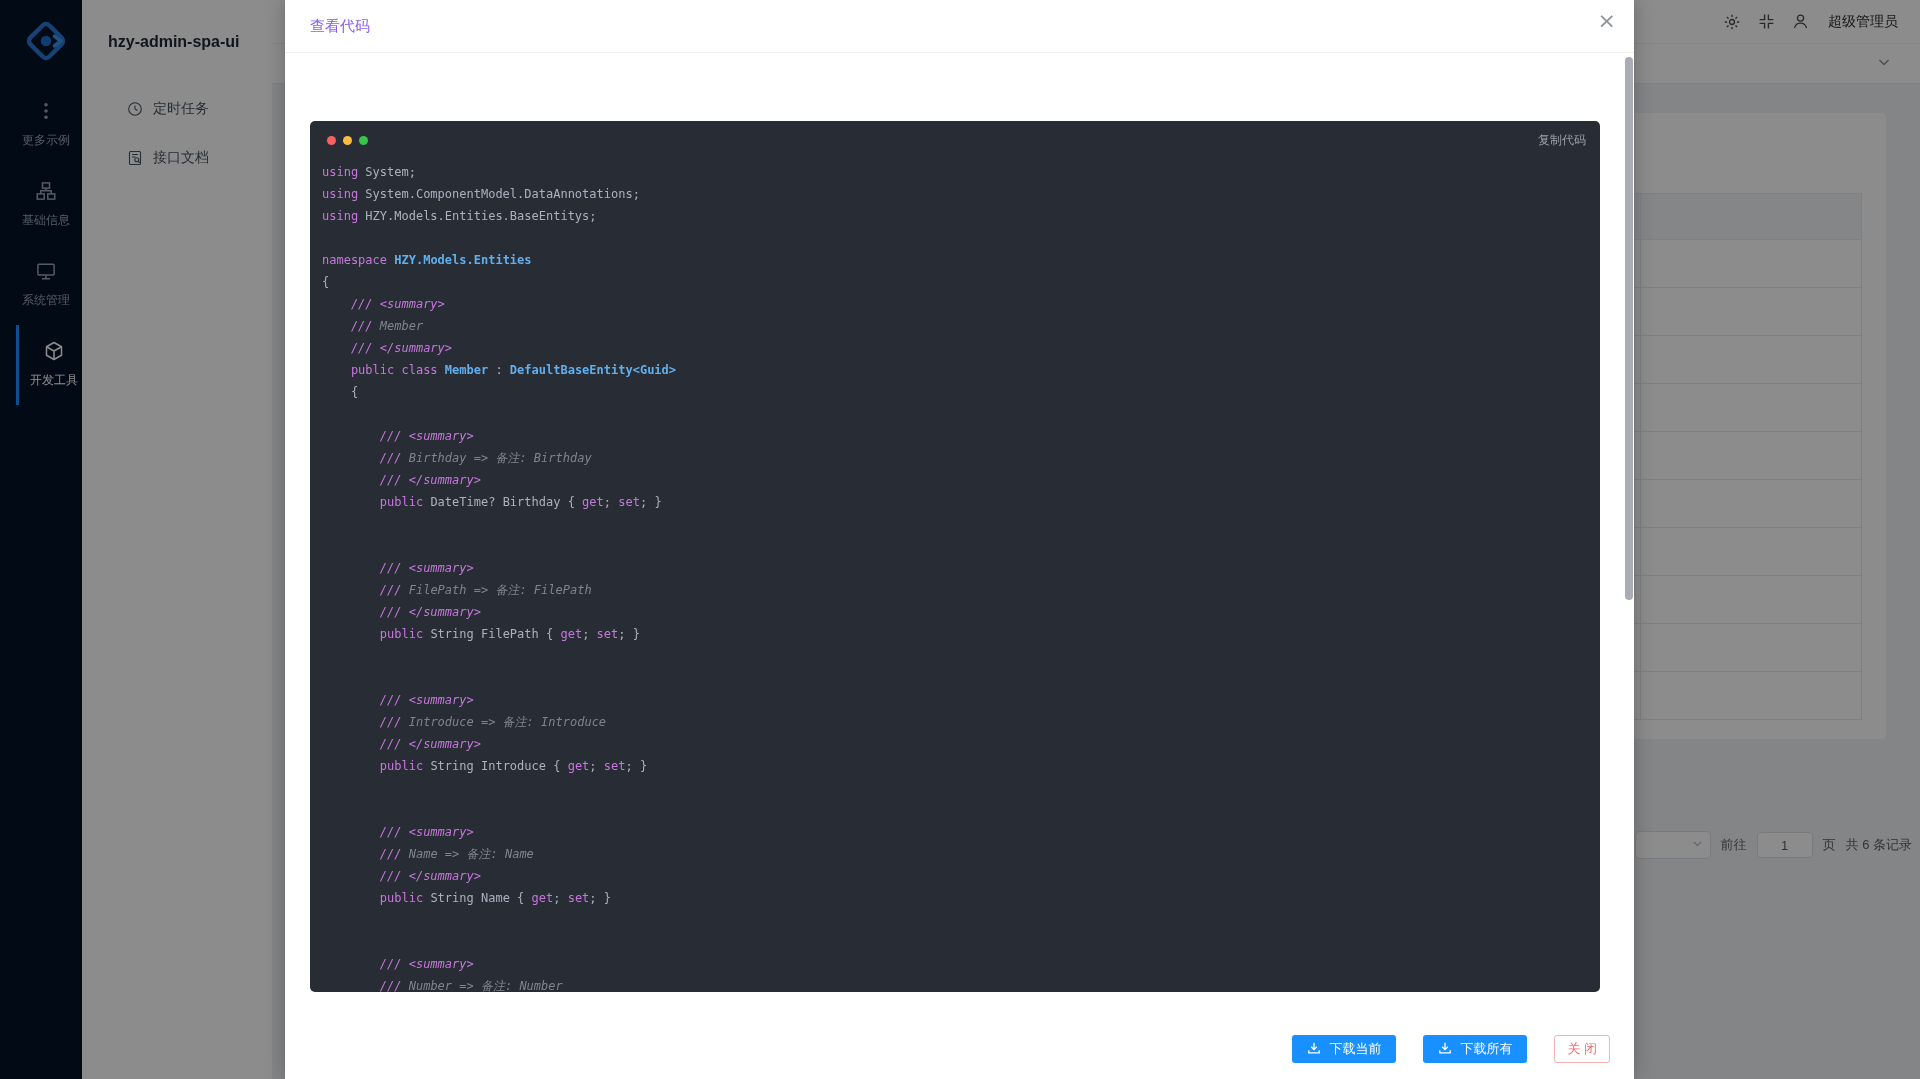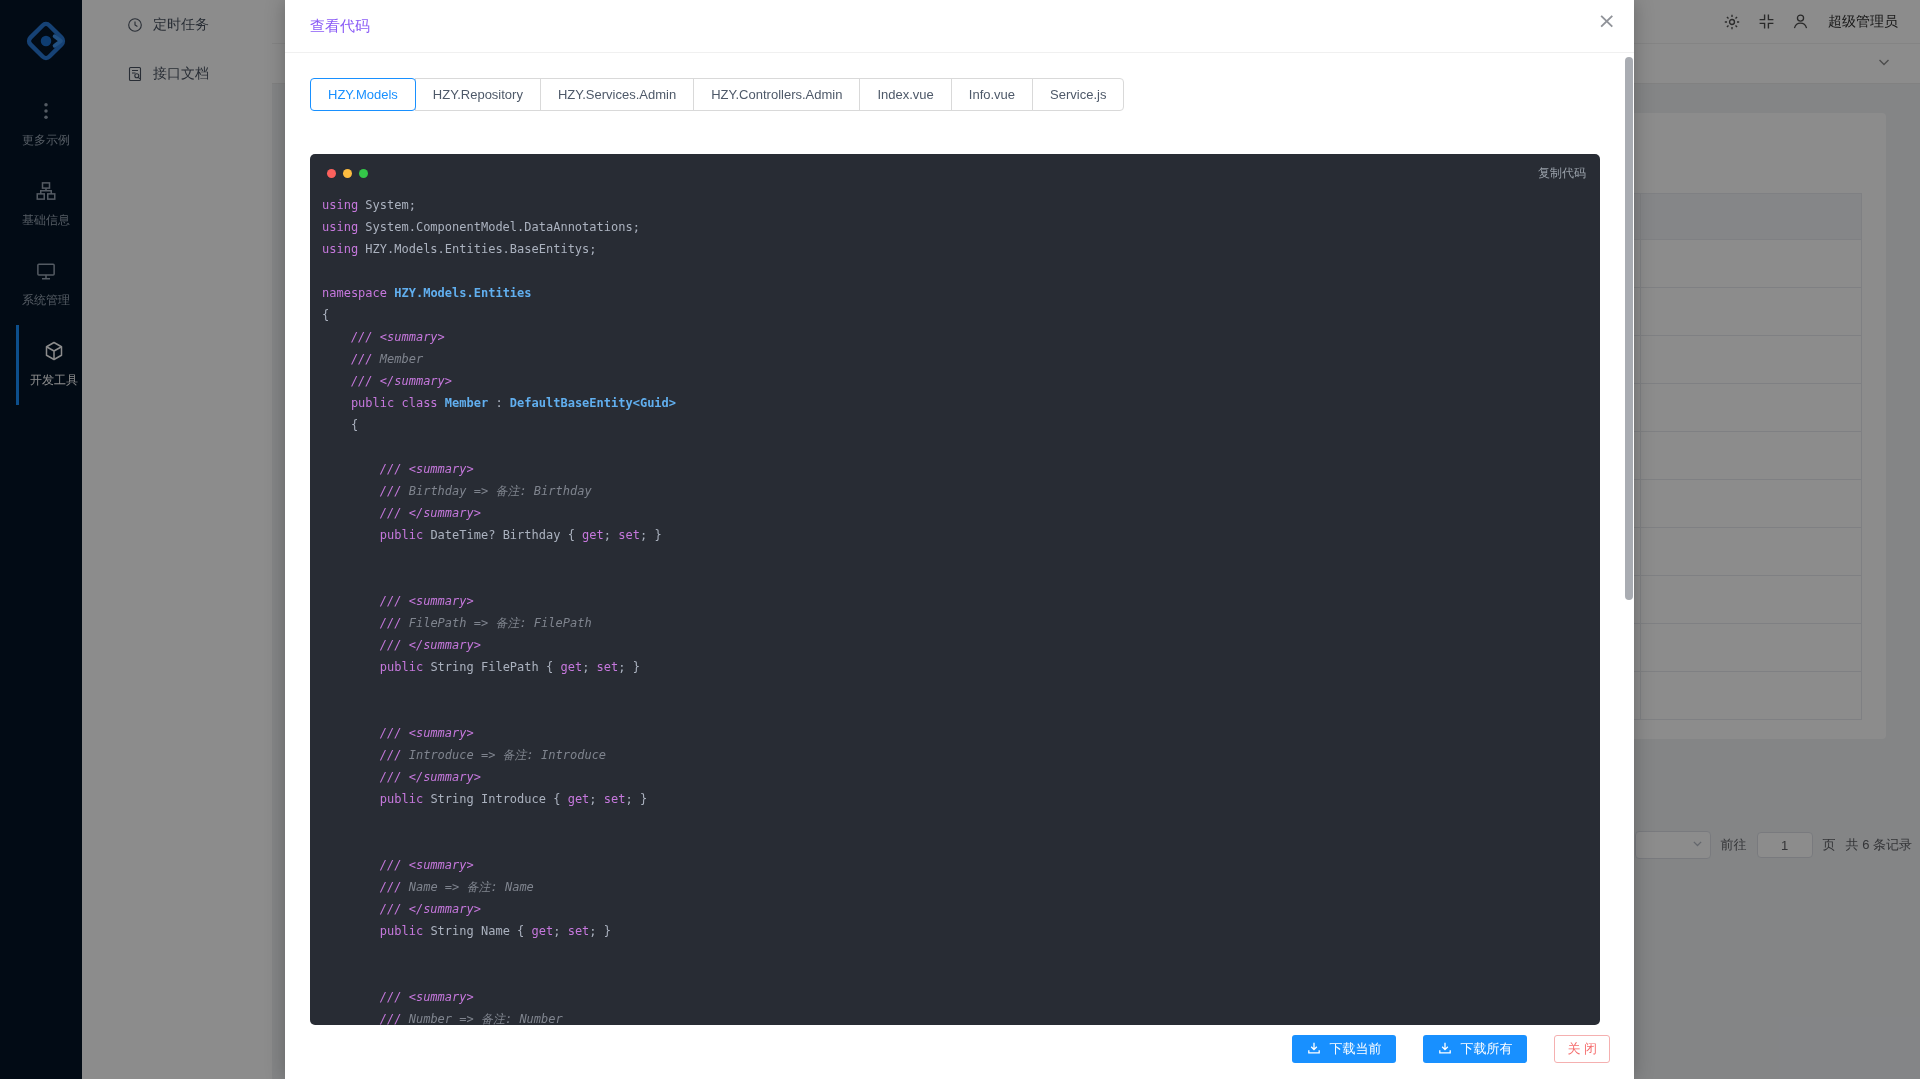--- a/index.html
+++ b/index.html
@@ -111,20 +111,21 @@
           <span class="rail-icon"><svg viewBox="0 0 16 16" width="20" height="20" fill="none" stroke="currentColor" stroke-width="1.2" stroke-linejoin="round">
               <path d="M8 1.2L14 4.6v6.8L8 14.8L2 11.4V4.6z"></path>
               <path d="M2 4.6L8 8l6-3.4M8 8v6.8"></path>
             </svg></span>
           <span class="rail-label">开发工具</span>
         </div>
       </div>
   </div>
 
   <div class="subbar">
+    <div class="sub-title">hzy-admin-spa-ui</div>
     <div>
         <div class="sub-item">
           <span class="sub-icon">
             <svg viewBox="0 0 16 16" width="16" height="16" fill="none" stroke="currentColor" stroke-width="1.1">
               <circle cx="8" cy="8" r="6.3"></circle>
               <path d="M8 4.6V8l2.4 1.5"></path>
             </svg>
           </span>
           <span class="sub-label">定时任务</span>
         </div>
@@ -202,29 +203,20 @@
   </div>
 
   <div class="overlay"></div>
 
   <div class="modal">
     <div class="modal-head">
       <span class="modal-title">查看代码</span>
       <span class="modal-close">×</span>
     </div>
     <div class="modal-body">
-      <div class="tabs">
-          <button class="tab active">HZY.Models</button>
-          <button class="tab">HZY.Repository</button>
-          <button class="tab">HZY.Services.Admin</button>
-          <button class="tab">HZY.Controllers.Admin</button>
-          <button class="tab">Index.vue</button>
-          <button class="tab">Info.vue</button>
-          <button class="tab">Service.js</button>
-        </div>
       <div class="codecard">
         <div class="codehead">
           <div class="dots">
               <span class="dot" style="background: rgb(252, 97, 93);"></span>
               <span class="dot" style="background: rgb(253, 188, 64);"></span>
               <span class="dot" style="background: rgb(52, 199, 73);"></span>
             </div>
           <span class="copy-btn">复制代码</span>
         </div>
         <pre class="code-pre"><div class="cline"><span class="tk-k">using</span><span class="tk-p"> System;</span></div><div class="cline"><span class="tk-k">using</span><span class="tk-p"> System.ComponentModel.DataAnnotations;</span></div><div class="cline"><span class="tk-k">using</span><span class="tk-p"> HZY.Models.Entities.BaseEntitys;</span></div><div class="cline">&nbsp;</div><div class="cline"><span class="tk-k">namespace</span><span class="tk-c"> HZY.Models.Entities</span></div><div class="cline"><span class="tk-p">{</span></div><div class="cline"><span class="tk-d">    /// &lt;summary&gt;</span></div><div class="cline"><span class="tk-d">    /// </span><span class="tk-m">Member</span></div><div class="cline"><span class="tk-d">    /// &lt;/summary&gt;</span></div><div class="cline"><span class="tk-k">    public class</span><span class="tk-c"> Member</span><span class="tk-p"> : </span><span class="tk-c">DefaultBaseEntity&lt;Guid&gt;</span></div><div class="cline"><span class="tk-p">    {</span></div><div class="cline">&nbsp;</div><div class="cline"><span class="tk-d">        /// &lt;summary&gt;</span></div><div class="cline"><span class="tk-d">        /// </span><span class="tk-m">Birthday =&gt; 备注: Birthday</span></div><div class="cline"><span class="tk-d">        /// &lt;/summary&gt;</span></div><div class="cline"><span class="tk-k">        public</span><span class="tk-p"> DateTime? Birthday { </span><span class="tk-k">get</span><span class="tk-p">; </span><span class="tk-k">set</span><span class="tk-p">; }</span></div><div class="cline">&nbsp;</div><div class="cline">&nbsp;</div><div class="cline"><span class="tk-d">        /// &lt;summary&gt;</span></div><div class="cline"><span class="tk-d">        /// </span><span class="tk-m">FilePath =&gt; 备注: FilePath</span></div><div class="cline"><span class="tk-d">        /// &lt;/summary&gt;</span></div><div class="cline"><span class="tk-k">        public</span><span class="tk-p"> String FilePath { </span><span class="tk-k">get</span><span class="tk-p">; </span><span class="tk-k">set</span><span class="tk-p">; }</span></div><div class="cline">&nbsp;</div><div class="cline">&nbsp;</div><div class="cline"><span class="tk-d">        /// &lt;summary&gt;</span></div><div class="cline"><span class="tk-d">        /// </span><span class="tk-m">Introduce =&gt; 备注: Introduce</span></div><div class="cline"><span class="tk-d">        /// &lt;/summary&gt;</span></div><div class="cline"><span class="tk-k">        public</span><span class="tk-p"> String Introduce { </span><span class="tk-k">get</span><span class="tk-p">; </span><span class="tk-k">set</span><span class="tk-p">; }</span></div><div class="cline">&nbsp;</div><div class="cline">&nbsp;</div><div class="cline"><span class="tk-d">        /// &lt;summary&gt;</span></div><div class="cline"><span class="tk-d">        /// </span><span class="tk-m">Name =&gt; 备注: Name</span></div><div class="cline"><span class="tk-d">        /// &lt;/summary&gt;</span></div><div class="cline"><span class="tk-k">        public</span><span class="tk-p"> String Name { </span><span class="tk-k">get</span><span class="tk-p">; </span><span class="tk-k">set</span><span class="tk-p">; }</span></div><div class="cline">&nbsp;</div><div class="cline">&nbsp;</div><div class="cline"><span class="tk-d">        /// &lt;summary&gt;</span></div><div class="cline"><span class="tk-d">        /// </span><span class="tk-m">Number =&gt; 备注: Number</span></div></pre>

